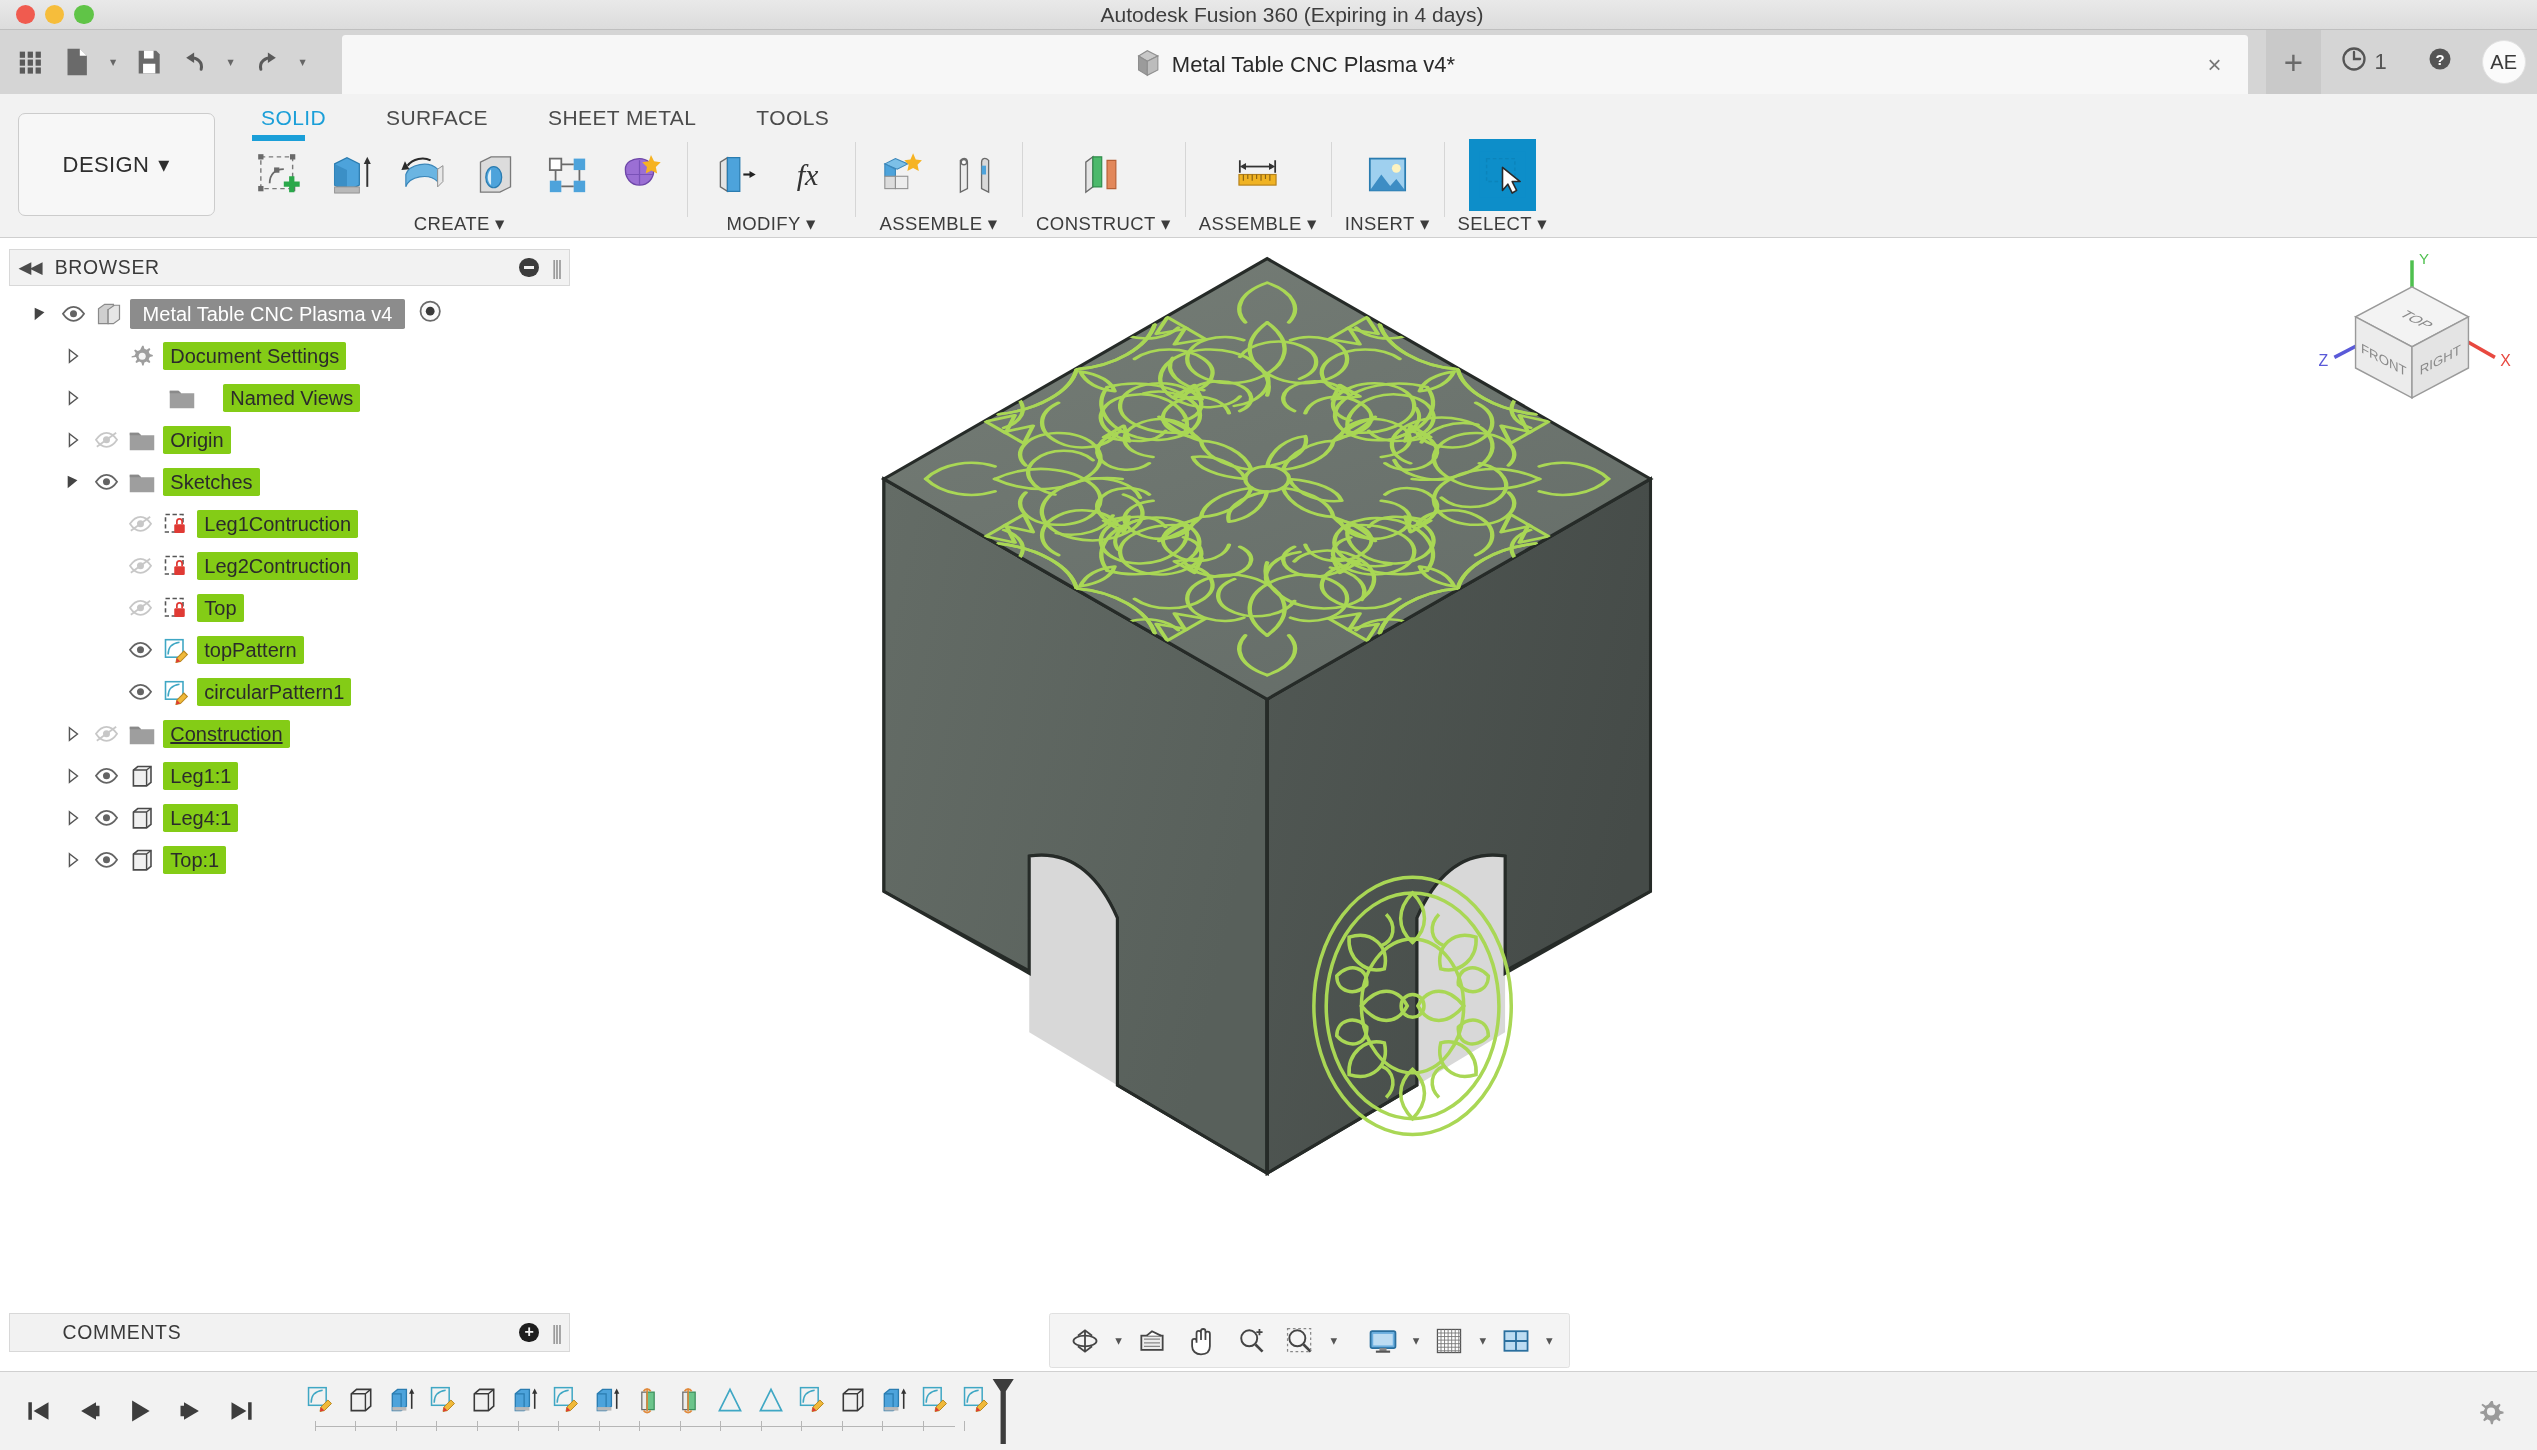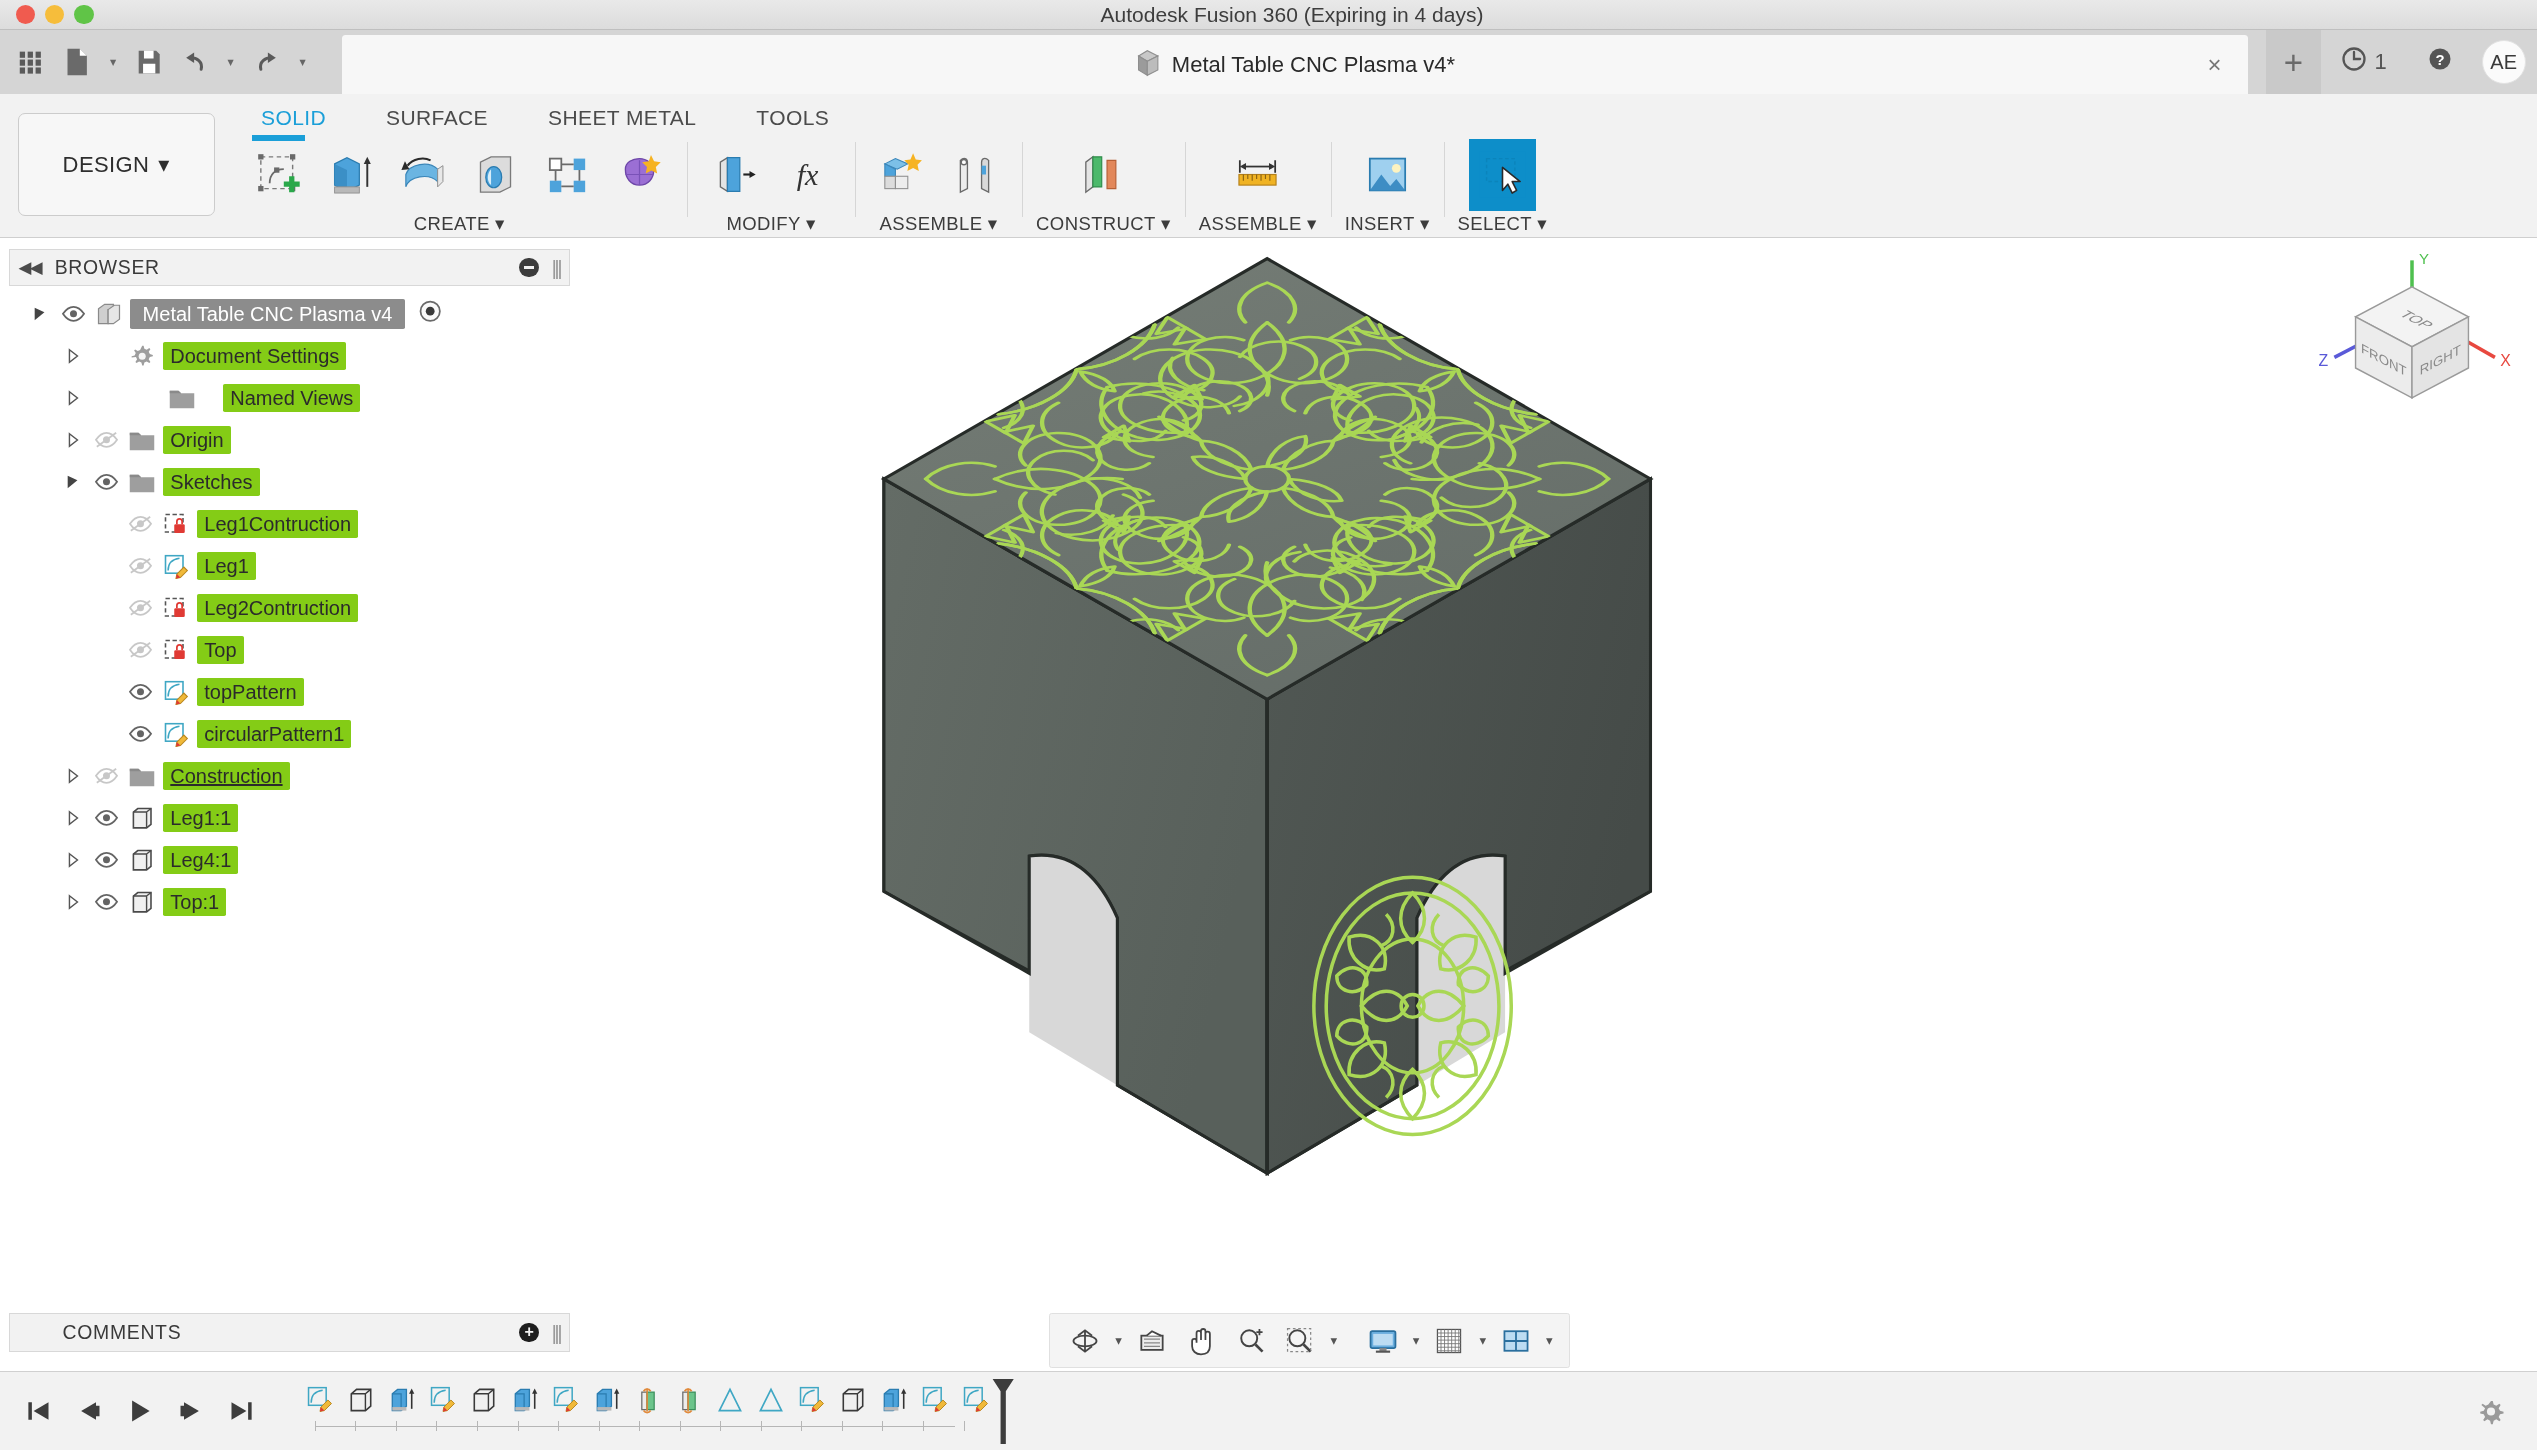--- a/index.html
+++ b/index.html
@@ -629,39 +629,20 @@
         </svg>
       </span>
       <span class="ticon">
         <svg width="28" height="26.4" viewBox="0 0 32 30">
           <rect x="4" y="4" width="20" height="20" fill="none" stroke="#555" stroke-width="1.8" stroke-dasharray="5 3"></rect>
           <rect x="14" y="15" width="12" height="10" rx="1.5" fill="#e03a34"></rect>
           <path d="M17 15v-3a3 3 0 016 0v3" fill="none" stroke="#e03a34" stroke-width="2"></path>
         </svg>
       </span>
       <span class="lbl">Leg1Contruction</span>
-    </div>
-    <div class="row" style="padding-left: 83px;">
-      <span class="expander none"></span>
-      <span class="eye">
-        <svg width="25" height="17.6" viewBox="0 0 28 20" style="opacity:0.3">
-          <path d="M2 10c4-6 8-8 12-8s8 2 12 8c-4 6-8 8-12 8s-8-2-12-8z" fill="none" stroke="#4a4a4a" stroke-width="2"></path>
-          <circle cx="14" cy="10" r="4" fill="#4a4a4a"></circle>
-          <path d="M3 18L25 2" stroke="#4a4a4a" stroke-width="2"></path>
-        </svg>
-      </span>
-      <span class="ticon">
-        <svg width="28" height="26.4" viewBox="0 0 32 30">
-          <rect x="4" y="3" width="20" height="20" fill="none" stroke="#3fa7c4" stroke-width="1.8"></rect>
-          <path d="M7 20c0-8 5-13 13-14" fill="none" stroke="#3fa7c4" stroke-width="1.8"></path>
-          <path d="M17 24l8-8 4 4-8 8-5 1z" fill="#f0b93a" stroke="#b8871f" stroke-width="1.2"></path>
-          <path d="M16 29l1-5 4 4z" fill="#e03a34"></path>
-        </svg>
-      </span>
-      <span class="lbl">Leg1</span>
     </div>
     <div class="row" style="padding-left: 83px;">
       <span class="expander none"></span>
       <span class="eye">
         <svg width="25" height="17.6" viewBox="0 0 28 20" style="opacity:0.3">
           <path d="M2 10c4-6 8-8 12-8s8 2 12 8c-4 6-8 8-12 8s-8-2-12-8z" fill="none" stroke="#4a4a4a" stroke-width="2"></path>
           <circle cx="14" cy="10" r="4" fill="#4a4a4a"></circle>
           <path d="M3 18L25 2" stroke="#4a4a4a" stroke-width="2"></path>
         </svg>
       </span>

